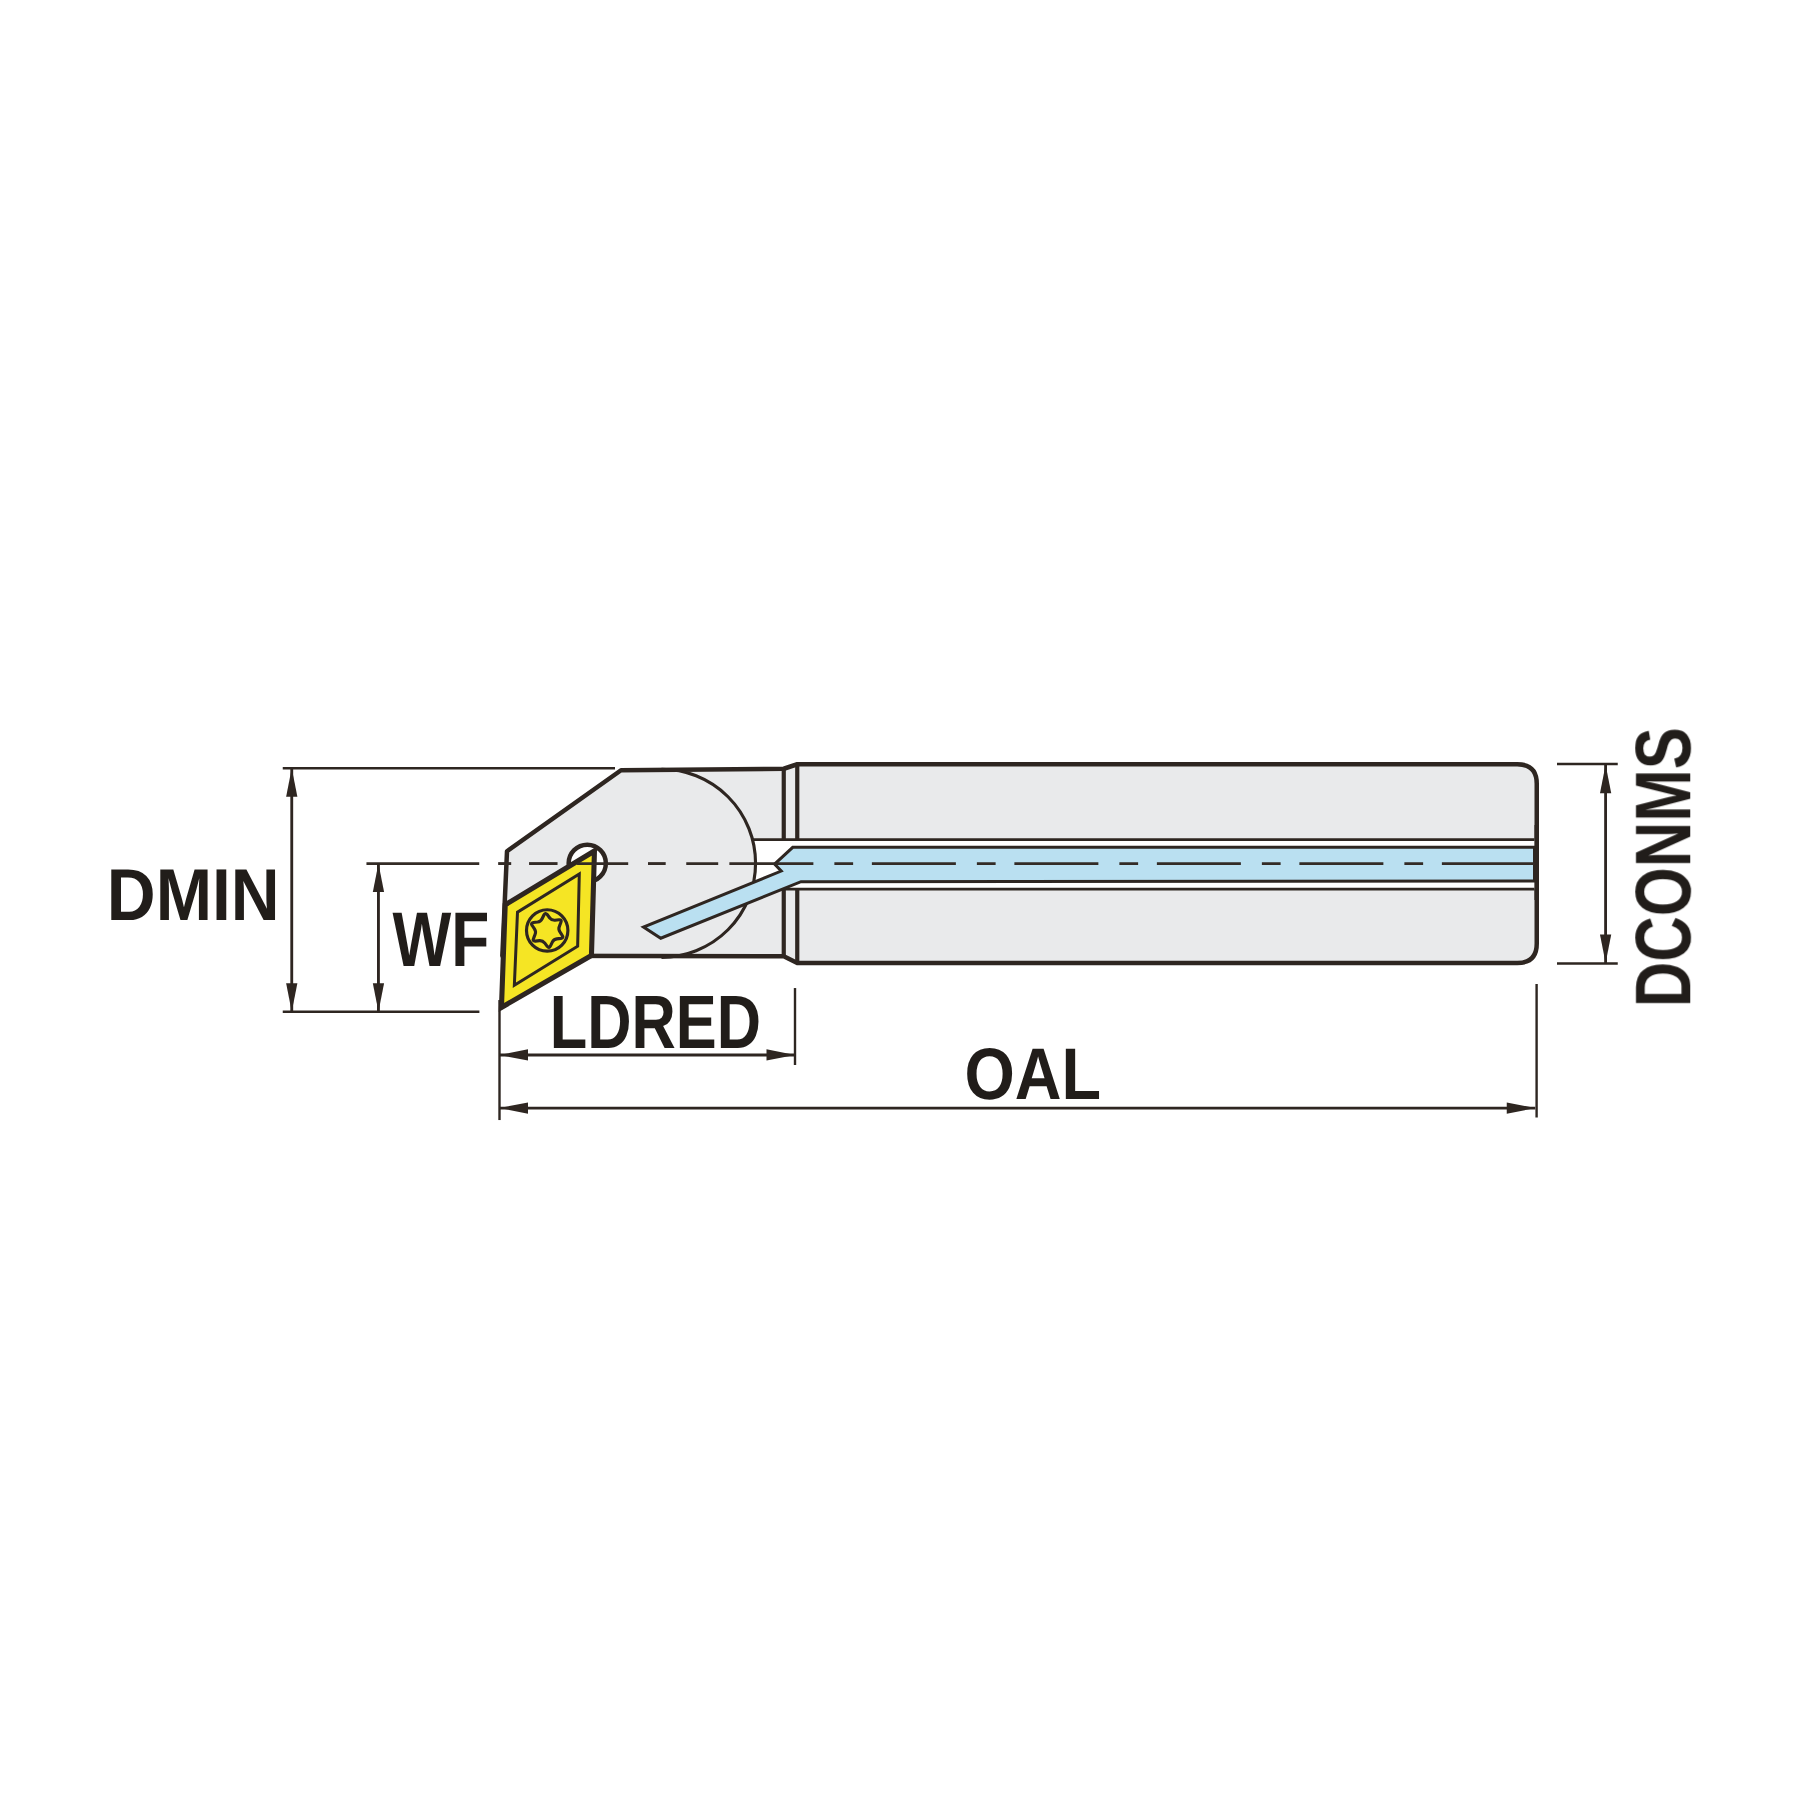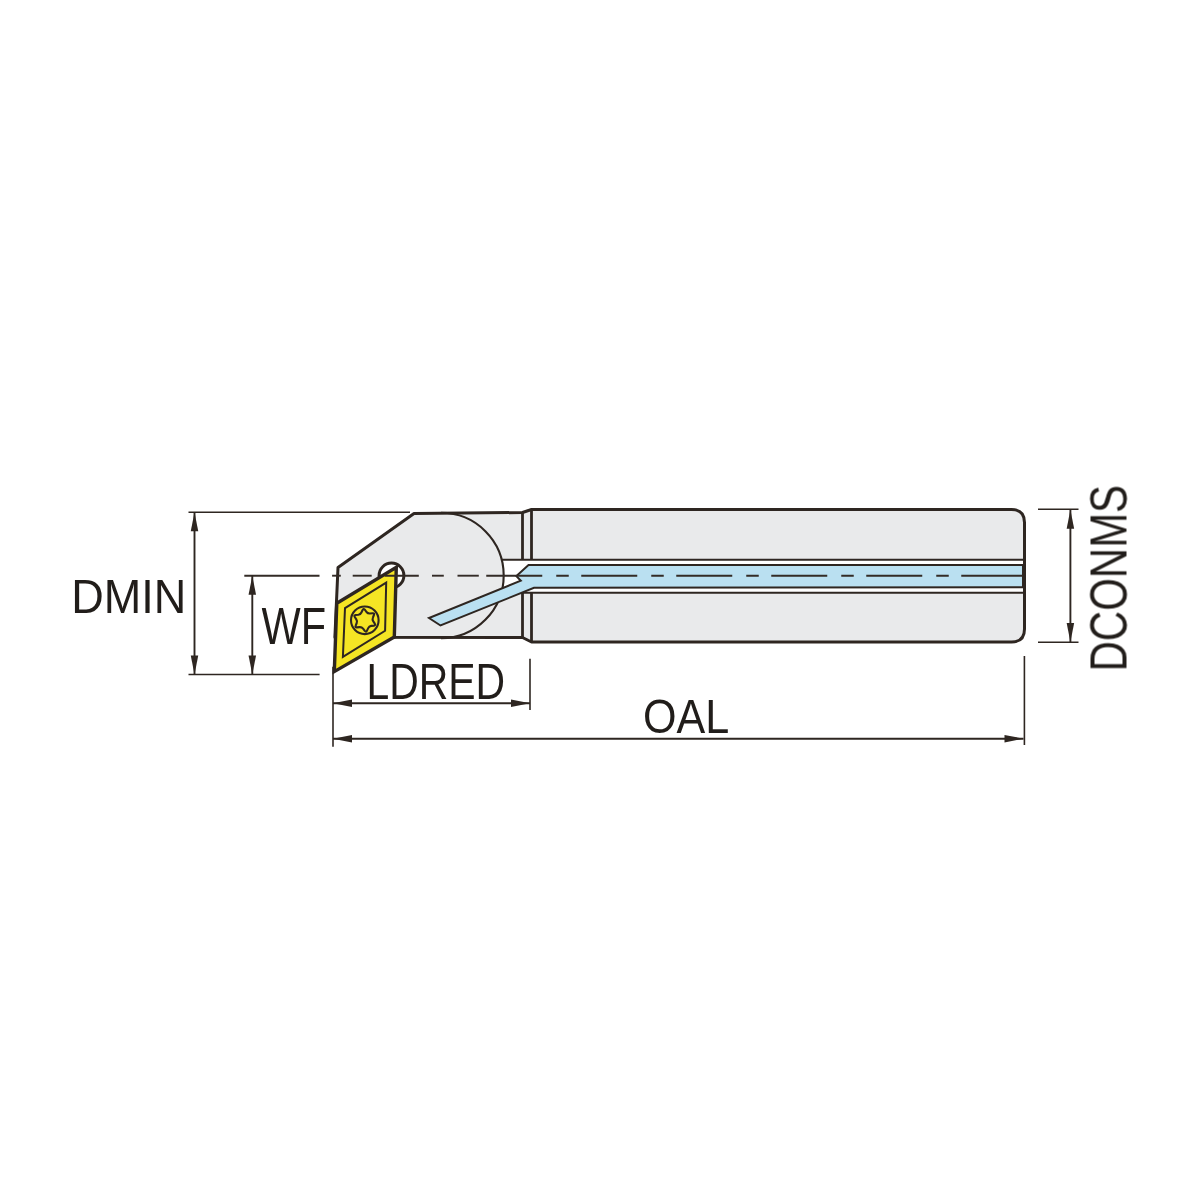--- a/index.html
+++ b/index.html
@@ -1,16 +1,16 @@
 <!DOCTYPE html>
 <html><head>
 <meta charset="utf-8">
 <style>
   html,body{margin:0;padding:0;background:#ffffff;}
-  .wrap{width:1200px;height:920px;position:relative;}
+  .wrap{width:1200px;height:920px;position:relative;font-weight:bold;}
   text{font-family:"Liberation Sans",sans-serif;fill:#211d1a;}
 </style>
 </head>
 <body>
 <div class="wrap">
 <svg width="1200" height="1200" viewBox="0 0 1200 1200" xmlns="http://www.w3.org/2000/svg">
   <rect x="0" y="0" width="1200" height="1200" fill="#ffffff"></rect>
 
   <path d="M 414,513.5 L 522.5,512.5 L 531.5,509.5 L 1011.5,509.5 Q 1024.5,509.5 1024.5,522.5 L 1024.5,629 Q 1024.5,642 1011.5,642 L 531.5,642 L 522.5,637.5 L 336,637.2 L 334.9,637.2 L 338,567.5 Z" fill="#e9eaeb" stroke="#2e2621" stroke-width="3" stroke-linejoin="round"></path>
 

